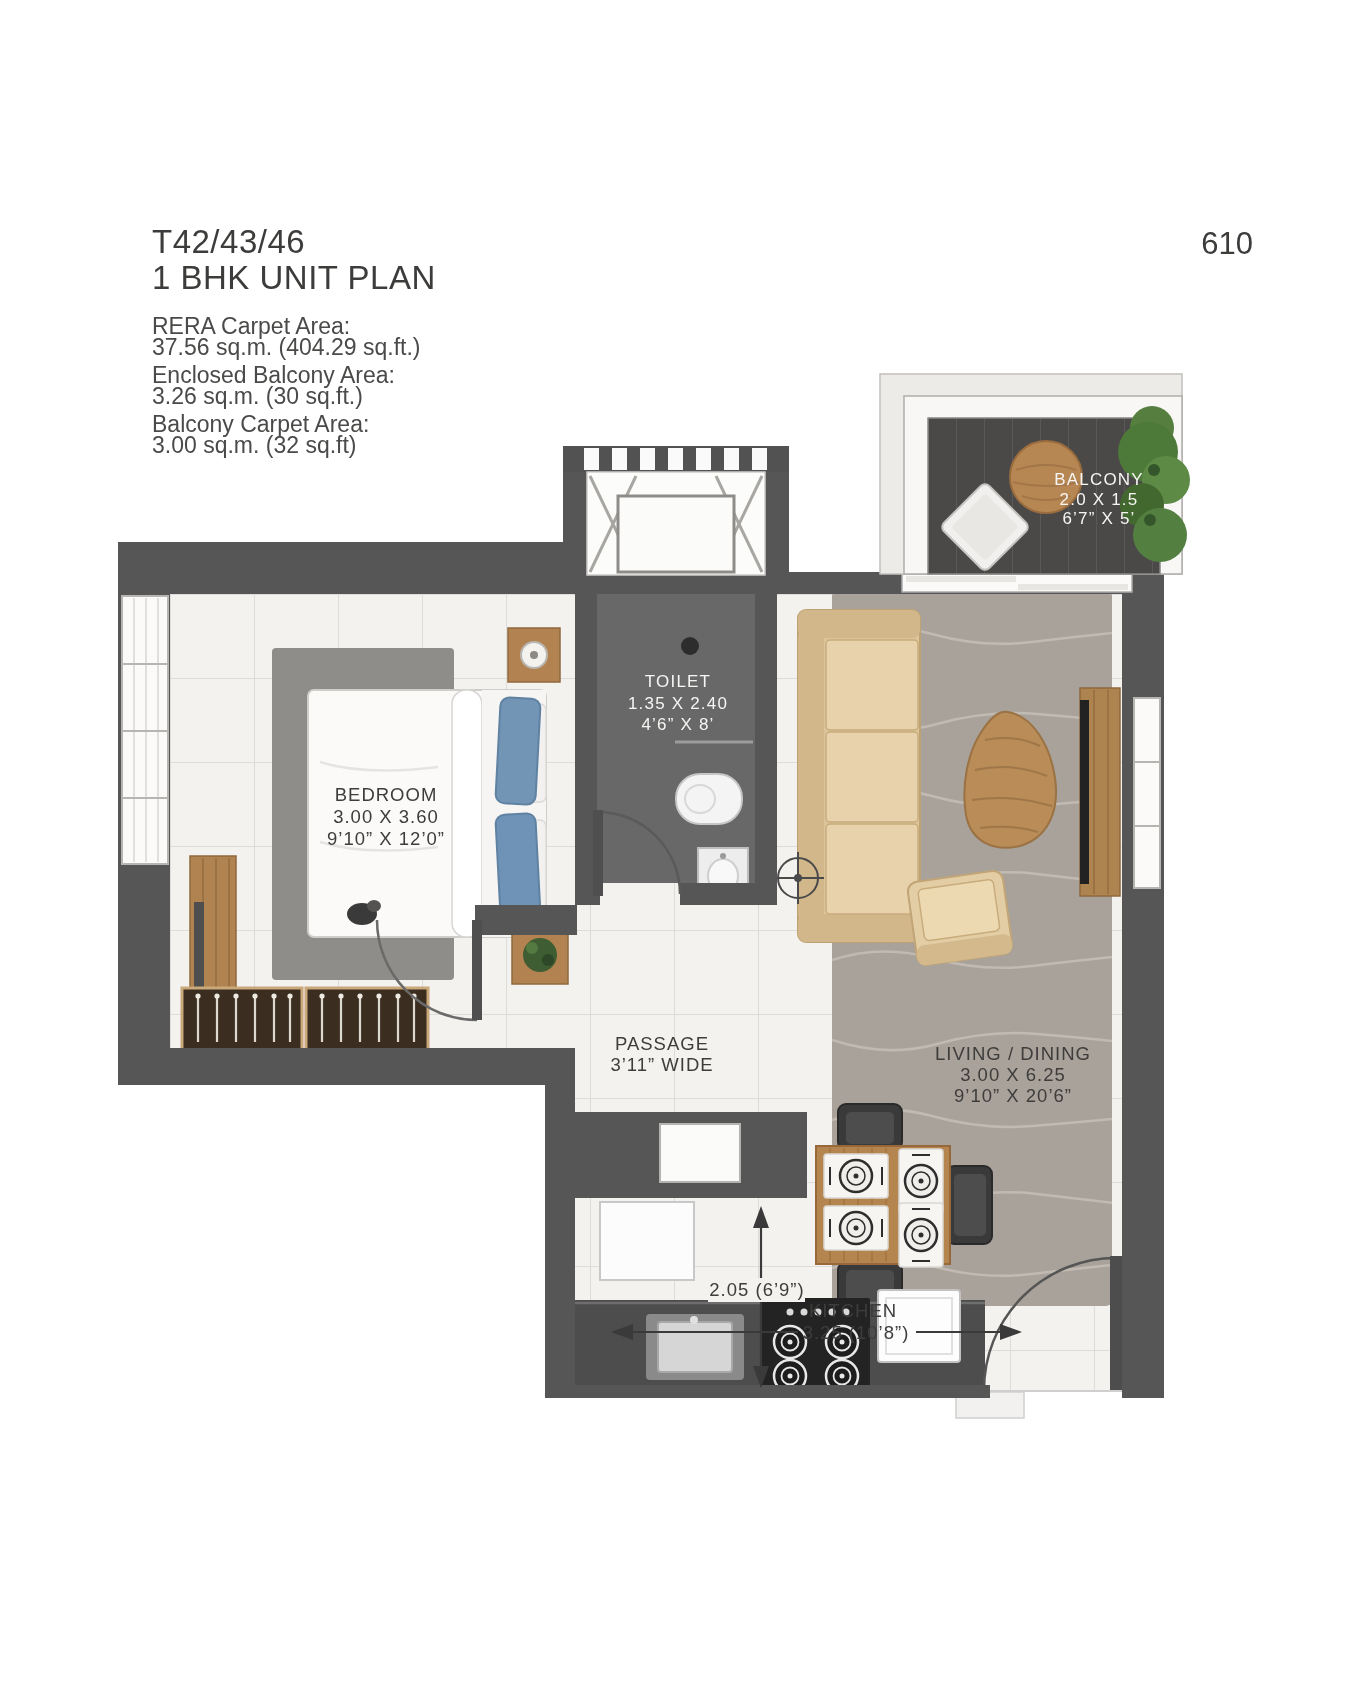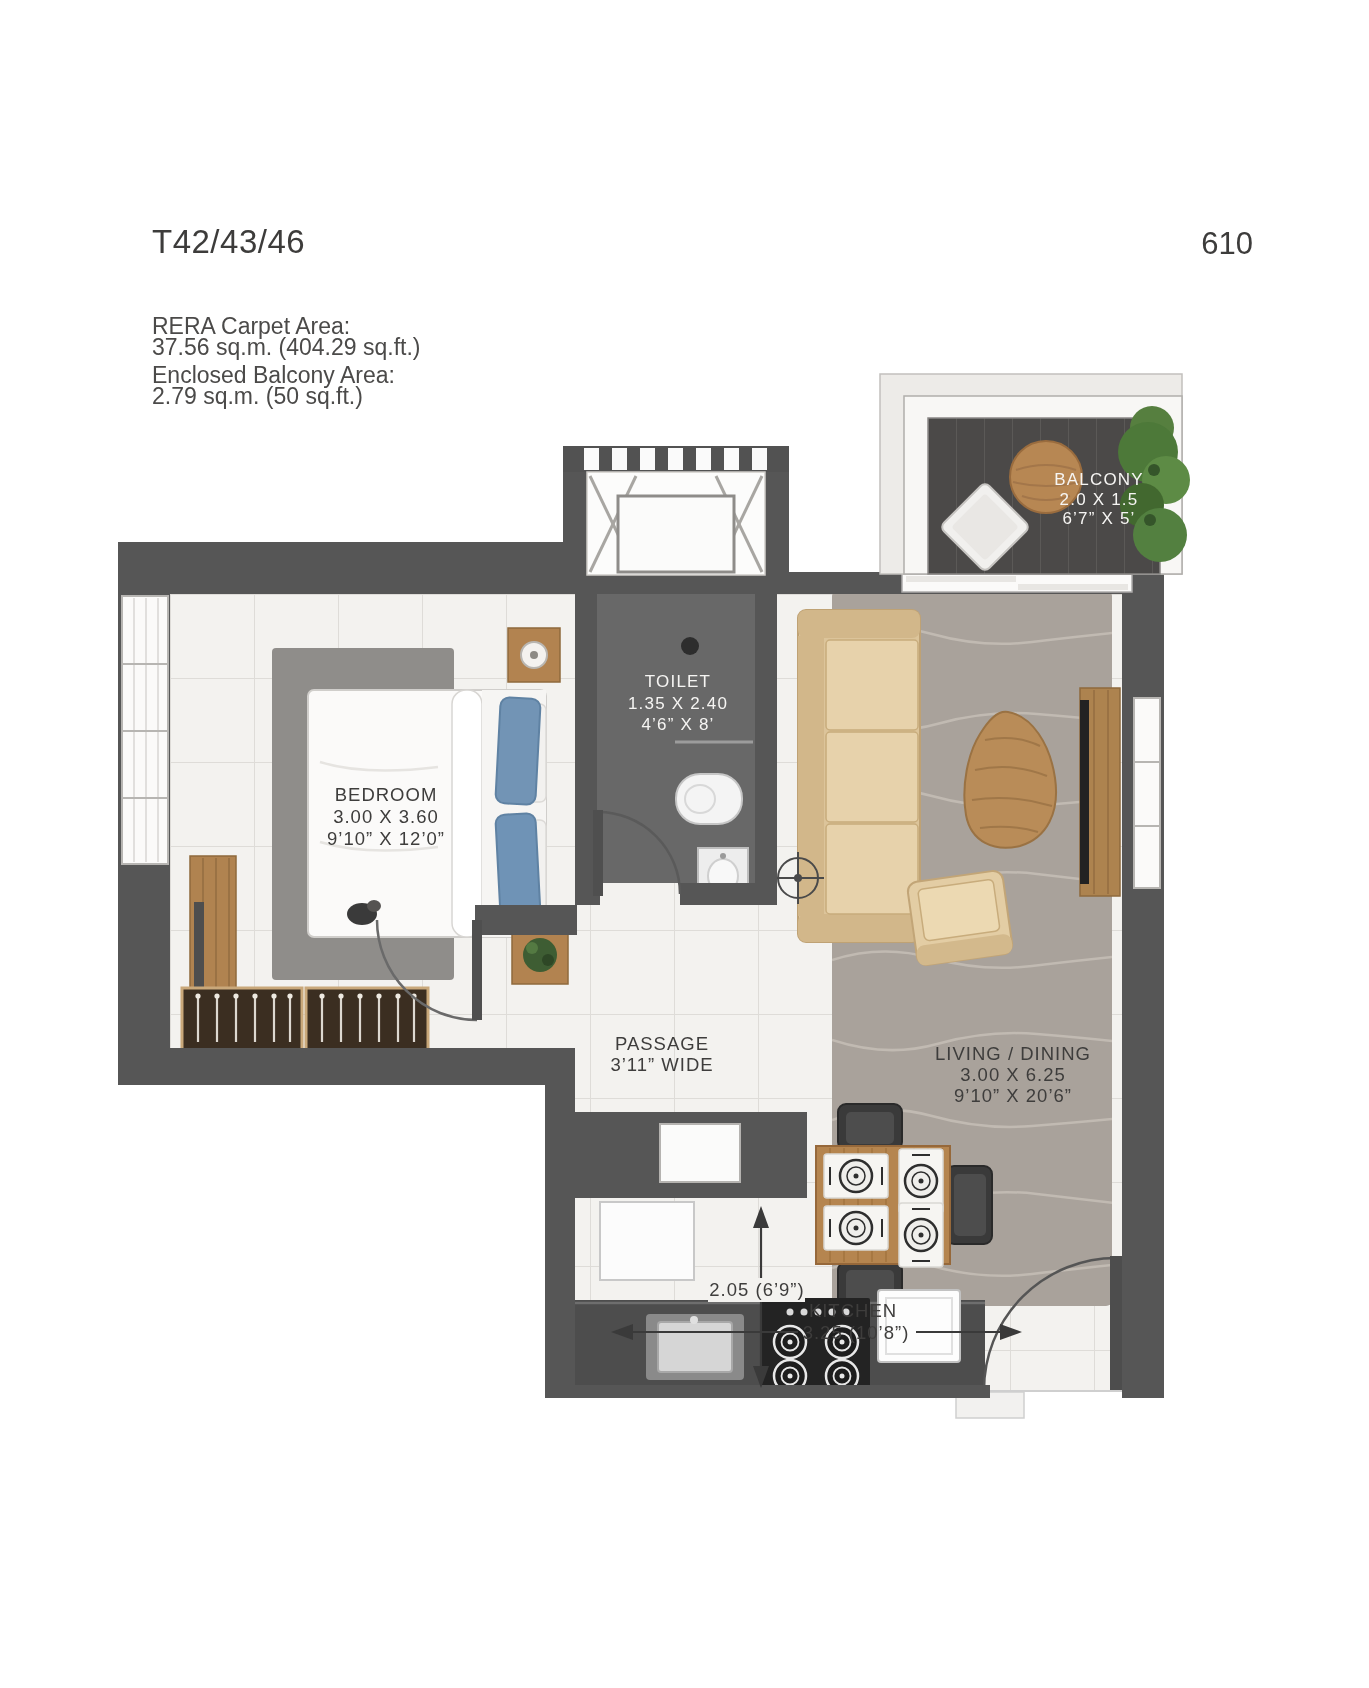--- a/index.html
+++ b/index.html
@@ -17,31 +17,36 @@
   .lbl-sm{font-size:17px;letter-spacing:1.2px;}
   .dim{stroke:#3a3a3a;stroke-width:2.2;fill:none;}
 </style>
 </head>
 <body>
 
 <div class="page">
 
   <div class="title-block">
     <div>T42/43/46</div>
+    <div>1 BHK UNIT PLAN</div>
   </div>
   <div class="page-number">610</div>
 
   <div class="area-details">
     <div class="area-group">
       <div>RERA Carpet Area:</div>
       <div>37.56 sq.m. (404.29 sq.ft.)</div>
     </div>
     <div class="area-group">
       <div>Enclosed Balcony Area:</div>
-      <div>2.79 sq.m. (50 sq.ft.)</div>
+      <div>3.26 sq.m. (30 sq.ft.)</div>
+    </div>
+    <div class="area-group">
+      <div>Balcony Carpet Area:</div>
+      <div>3.00 sq.m. (32 sq.ft)</div>
     </div>
   </div>
 
   <svg class="plan-svg" width="1369" height="1688" viewBox="0 0 1369 1688">
     <defs>
       <pattern id="tiles" width="84" height="84" patternUnits="userSpaceOnUse" x="170" y="594">
         <rect width="84" height="84" fill="#f3f2ef"></rect>
         <path d="M 84 0 H 0 V 84" fill="none" stroke="#dedcd8" stroke-width="2"></path>
       </pattern>
       <pattern id="planks" width="28" height="160" patternUnits="userSpaceOnUse" x="928" y="418">

